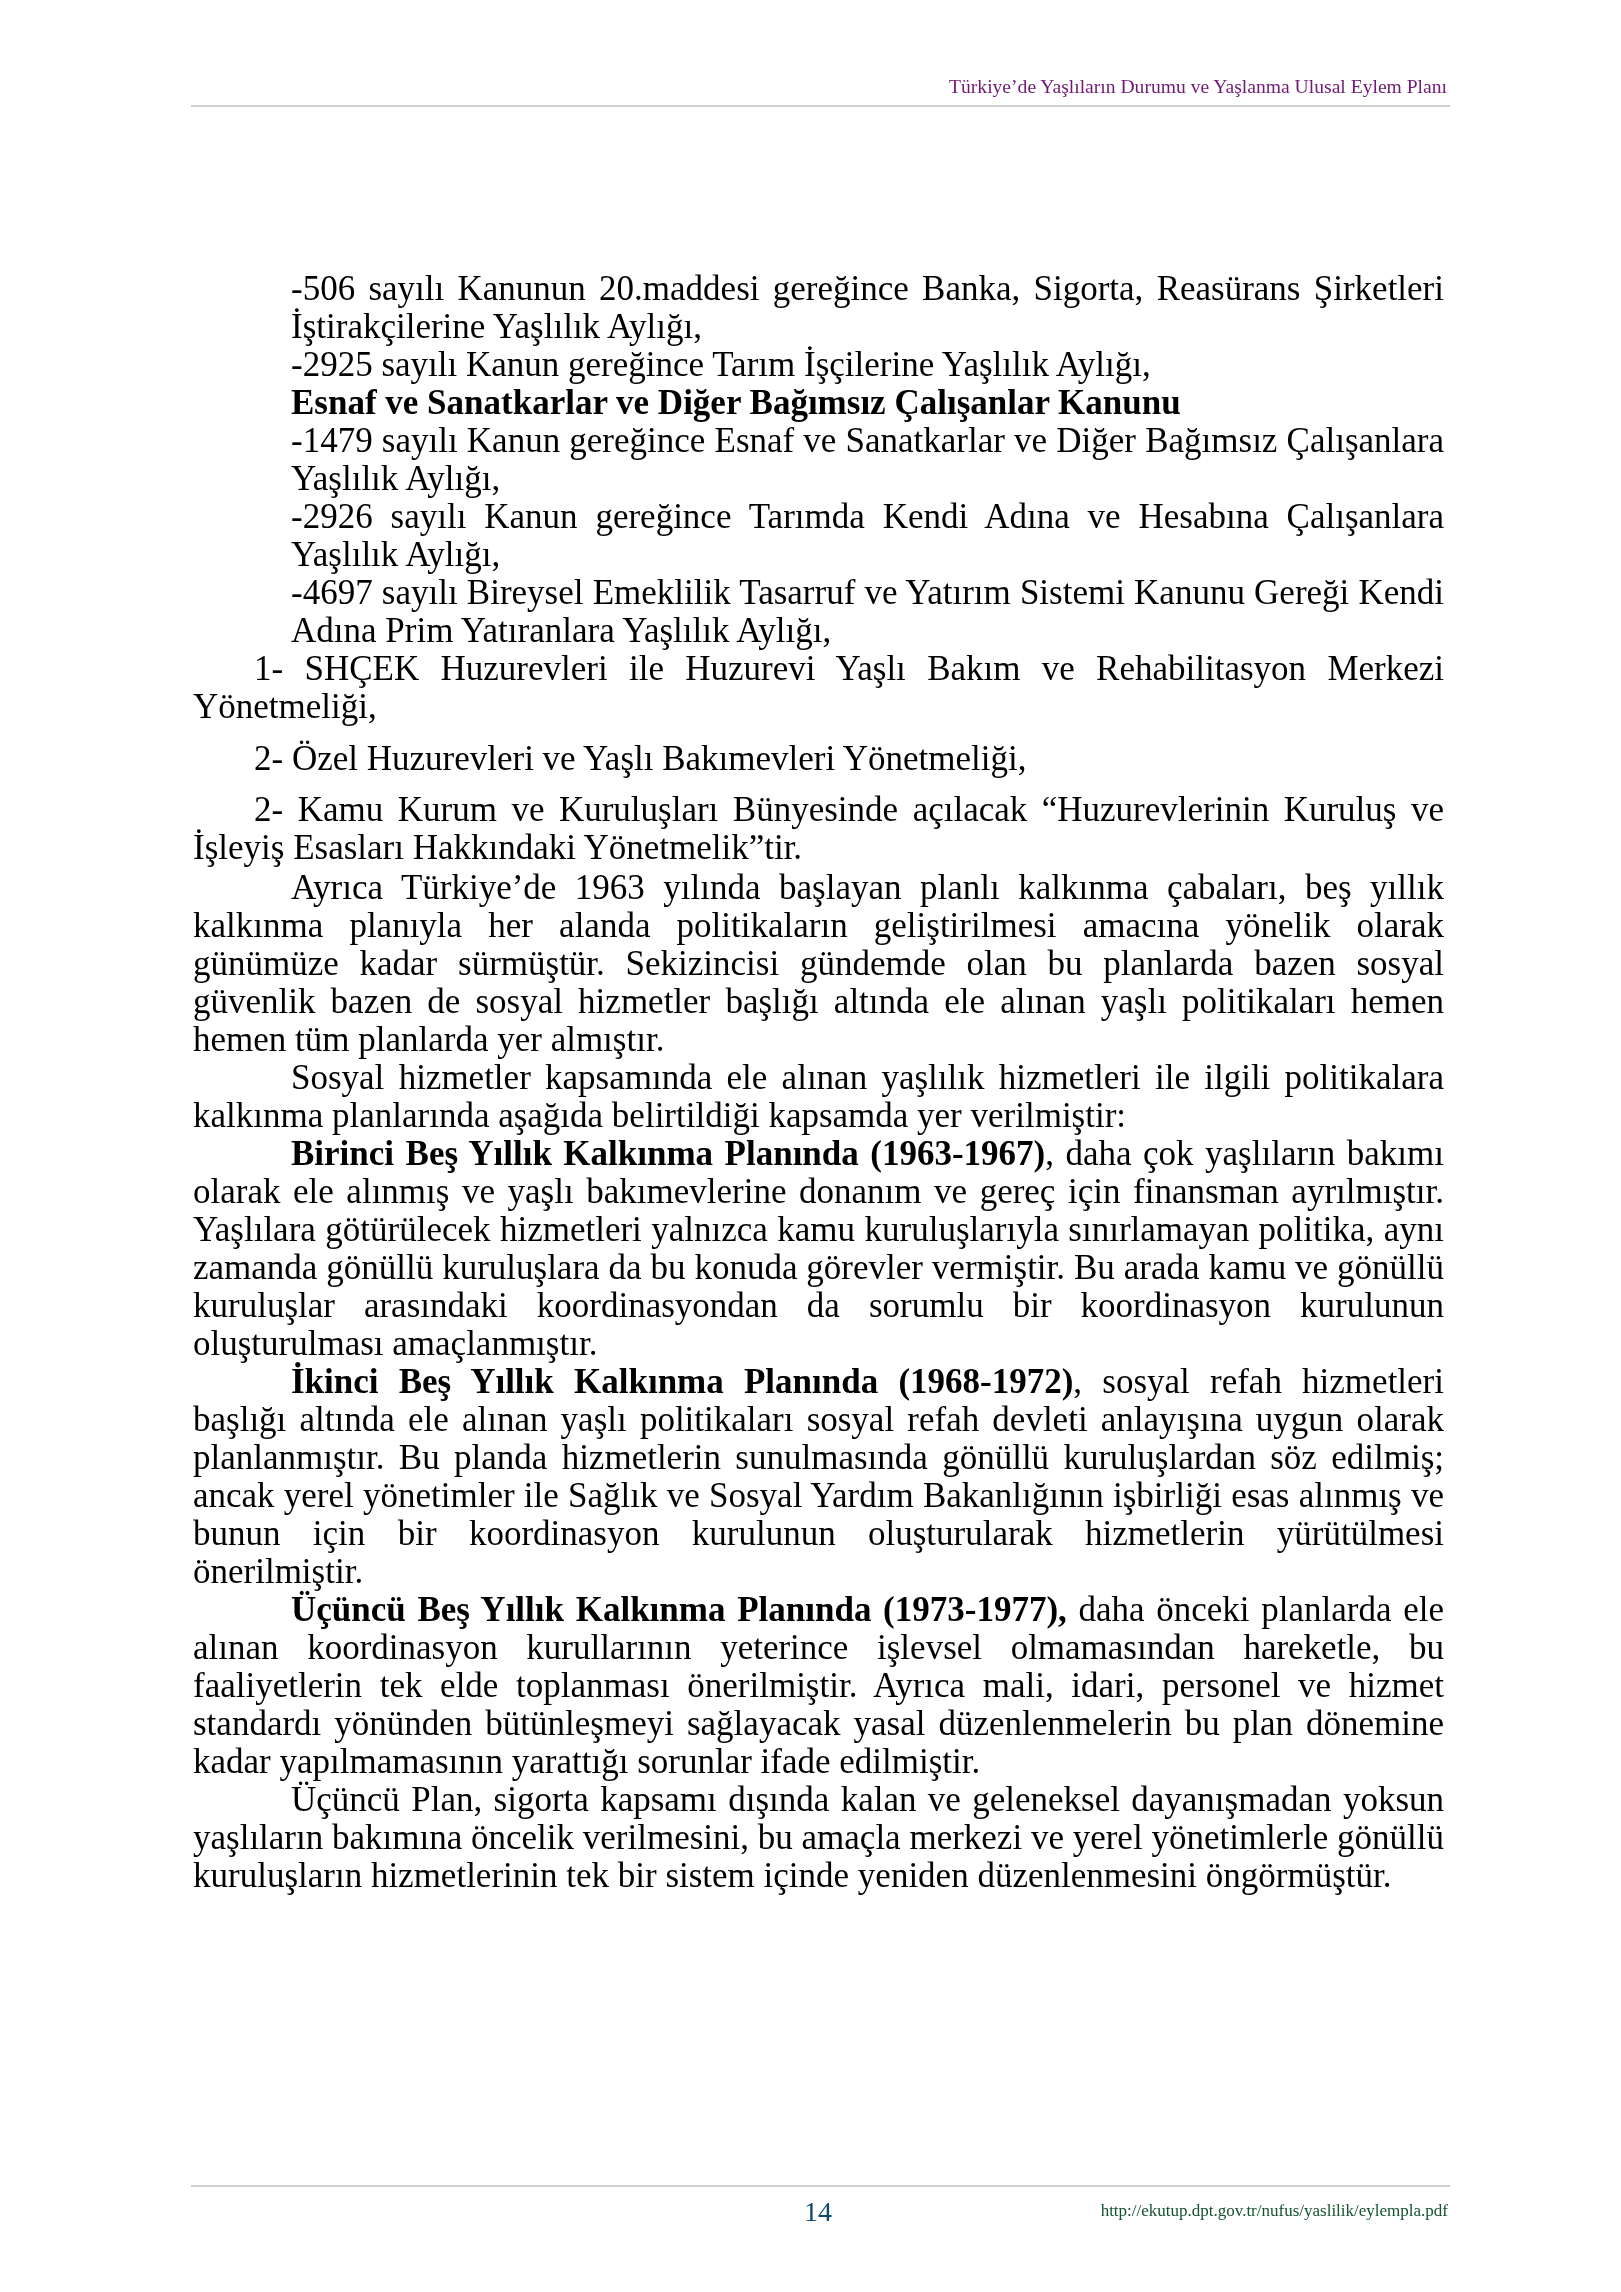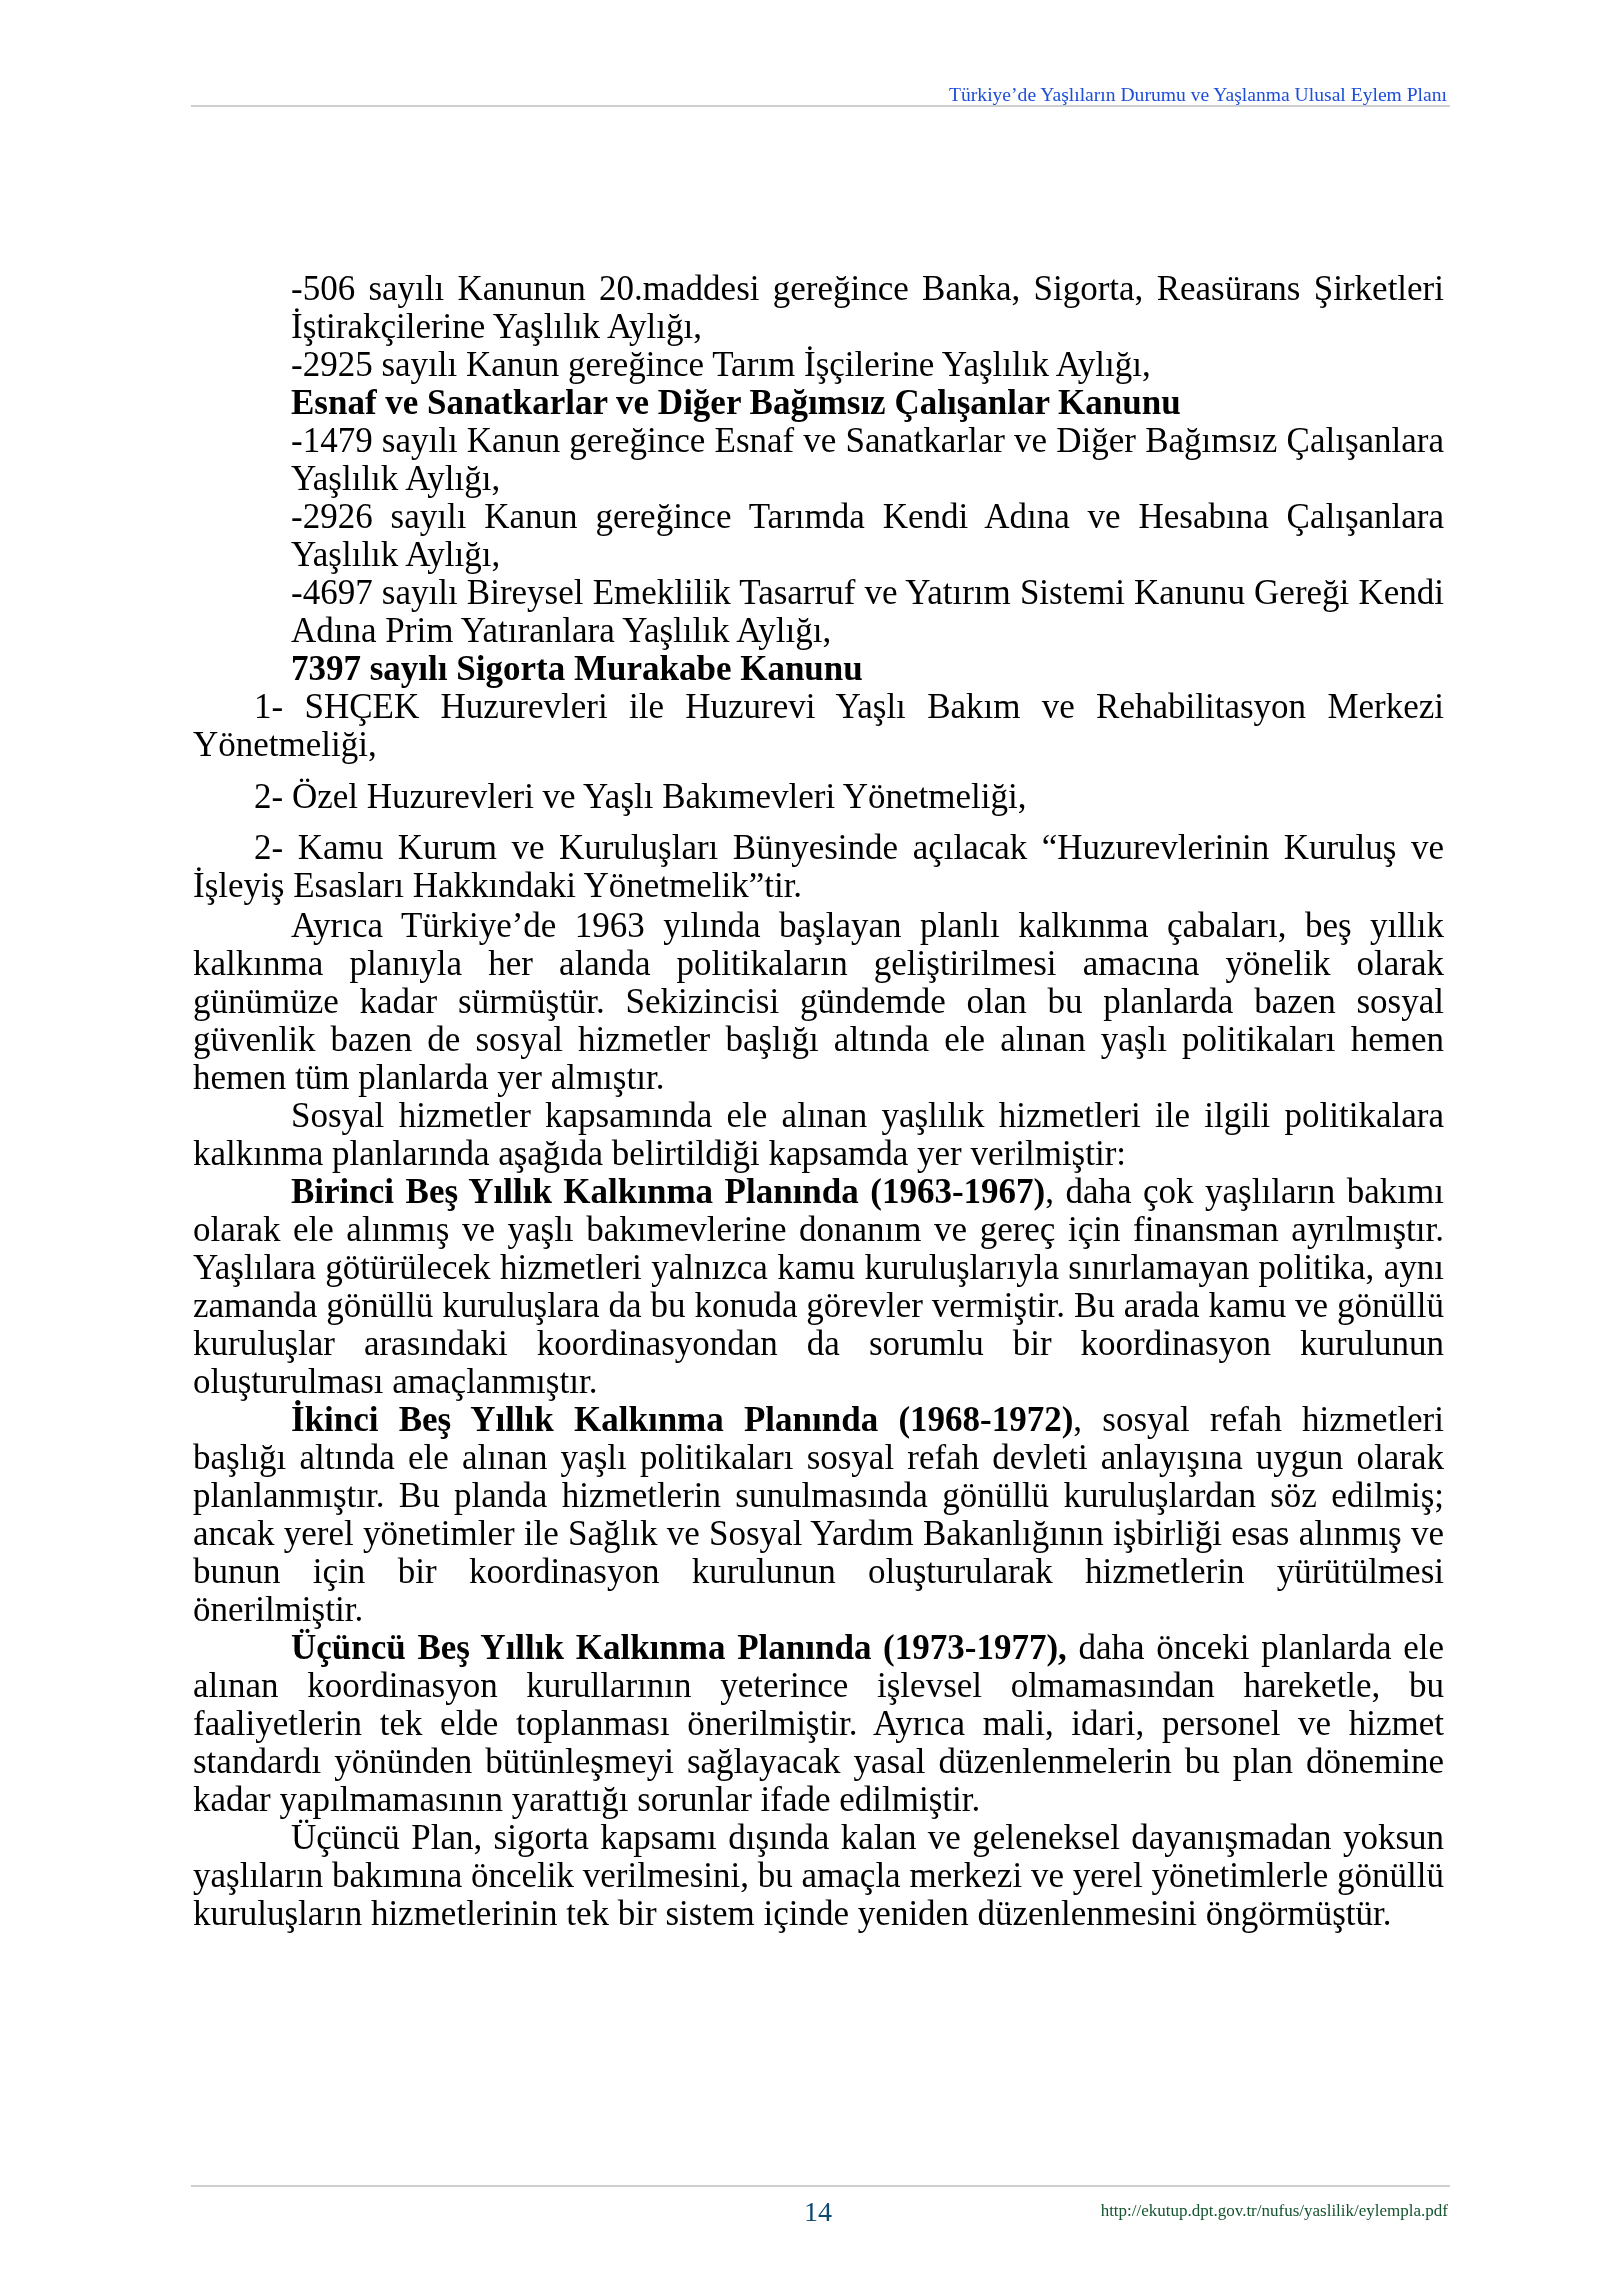--- a/index.html
+++ b/index.html
@@ -2,22 +2,22 @@
 <html><head>
 <meta charset="utf-8">
 <style>
   html, body { margin: 0; padding: 0; background: #ffffff; }
   body {
     width: 1621px; height: 2293px; position: relative; overflow: hidden;
     font-family: "Liberation Serif", "DejaVu Serif", serif;
     color: #000;
   }
   .header-title {
-    position: absolute; right: 174px; top: 84px;
-    font-size: 19.6px; color: #1d4ed8; white-space: nowrap;
+    position: absolute; right: 174px; top: 76px;
+    font-size: 19.6px; color: #701a75; white-space: nowrap;
   }
   .header-rule {
     position: absolute; left: 191px; top: 105px; width: 1259px; height: 2px;
     background: #cfcfcf;
   }
   .content {
     position: absolute; left: 193px; top: 270px; width: 1251px;
     font-size: 35px; line-height: 38px;
   }
   .law-list { margin-left: 98px; }
@@ -49,21 +49,20 @@
 <div class="header-rule"></div>
 
 <div class="content">
   <div class="law-list">
     <p>-506 sayılı Kanunun 20.maddesi gereğince Banka, Sigorta, Reasürans Şirketleri İştirakçilerine Yaşlılık Aylığı,</p>
     <p>-2925 sayılı Kanun gereğince Tarım İşçilerine Yaşlılık Aylığı,</p>
     <p class="bold">Esnaf ve Sanatkarlar ve Diğer Bağımsız Çalışanlar Kanunu</p>
     <p>-1479 sayılı Kanun gereğince Esnaf ve Sanatkarlar ve Diğer Bağımsız Çalışanlara Yaşlılık Aylığı,</p>
     <p>-2926 sayılı Kanun gereğince Tarımda Kendi Adına ve Hesabına Çalışanlara Yaşlılık Aylığı,</p>
     <p>-4697 sayılı Bireysel Emeklilik Tasarruf ve Yatırım Sistemi Kanunu Gereği Kendi Adına Prim Yatıranlara Yaşlılık Aylığı,</p>
-    <p class="bold">7397 sayılı Sigorta Murakabe Kanunu</p>
   </div>
 
 
 
   <p class="list-item">1- SHÇEK Huzurevleri ile Huzurevi Yaşlı Bakım ve Rehabilitasyon Merkezi Yönetmeliği,</p>
   <p class="list-item">2- Özel Huzurevleri ve Yaşlı Bakımevleri Yönetmeliği,</p>
   <p class="list-item last">2- Kamu Kurum ve Kuruluşları Bünyesinde açılacak “Huzurevlerinin Kuruluş ve İşleyiş Esasları Hakkındaki Yönetmelik”tir.</p>
 
   <p class="para"><span>Ayrıca Türkiye’de 1963 yılında başlayan planlı kalkınma çabaları, beş yıllık kalkınma planıyla her alanda politikaların geliştirilmesi amacına yönelik olarak günümüze kadar sürmüştür. Sekizincisi gündemde olan bu planlarda bazen sosyal güvenlik bazen de sosyal hizmetler başlığı altında ele alınan yaşlı politikaları hemen hemen tüm planlarda yer almıştır.</span></p>
   <p class="para"><span>Sosyal hizmetler kapsamında ele alınan yaşlılık hizmetleri ile ilgili politikalara kalkınma planlarında aşağıda belirtildiği kapsamda yer verilmiştir:</span></p>

